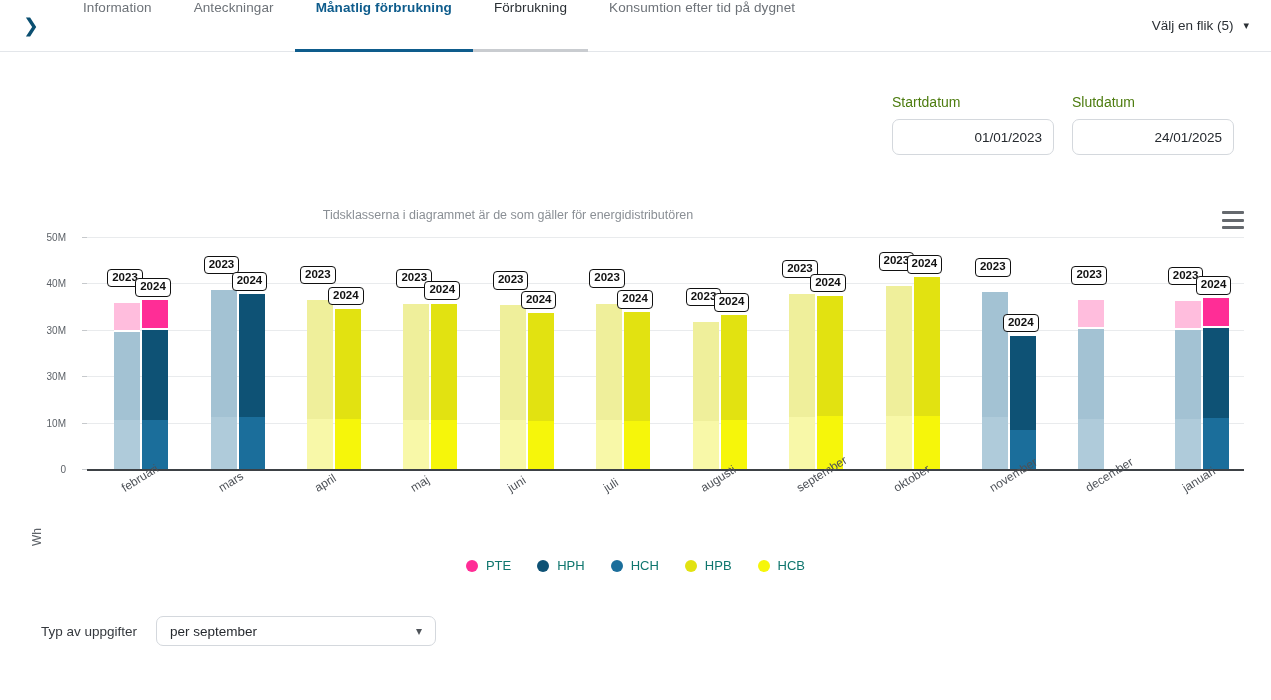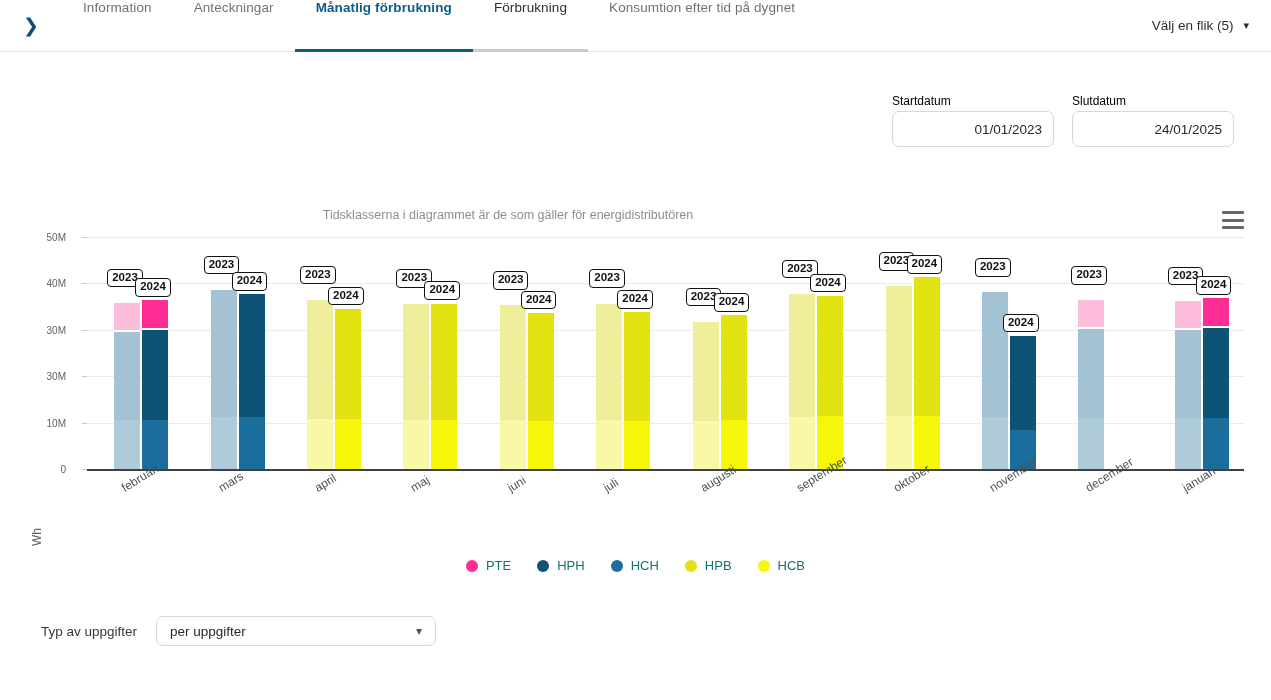--- a/index.html
+++ b/index.html
@@ -57,22 +57,22 @@
   .caret { font-size: 11px; color: #2a2f34; }
 
   
   .date-row {
     position: absolute;
     top: 94px; left: 892px;
     display: flex; gap: 18px;
   }
   .date-field { width: 162px; }
   .date-label {
-    font-size: 12px; color: #000000;
-    margin-bottom: 3px; display: block;
+    font-size: 14px; color: #4d7c0f;
+    margin-bottom: 9px; display: block;
   }
   .date-input {
     width: 162px; height: 36px;
     border: 1px solid #d4d8dd; border-radius: 7px;
     background: #fff;
     text-align: right;
     padding: 0 11px;
     font-size: 13.5px; color: #25292e;
     font-family: "Liberation Sans", sans-serif;
   }
@@ -386,16 +386,16 @@
     </div>
     <div class="leg-item">
       <span class="leg-dot" style="background: rgb(246, 246, 10);"></span>
       <span class="leg-txt">HCB</span>
     </div>
   </div>
 
 <div class="bottom-row">
   <span class="bottom-label">Typ av uppgifter</span>
   <div class="select-box">
-    <span>per uppgifter</span>
+    <span>per september</span>
     <span class="select-caret">▾</span>
   </div>
 </div>
 
 </body></html>

